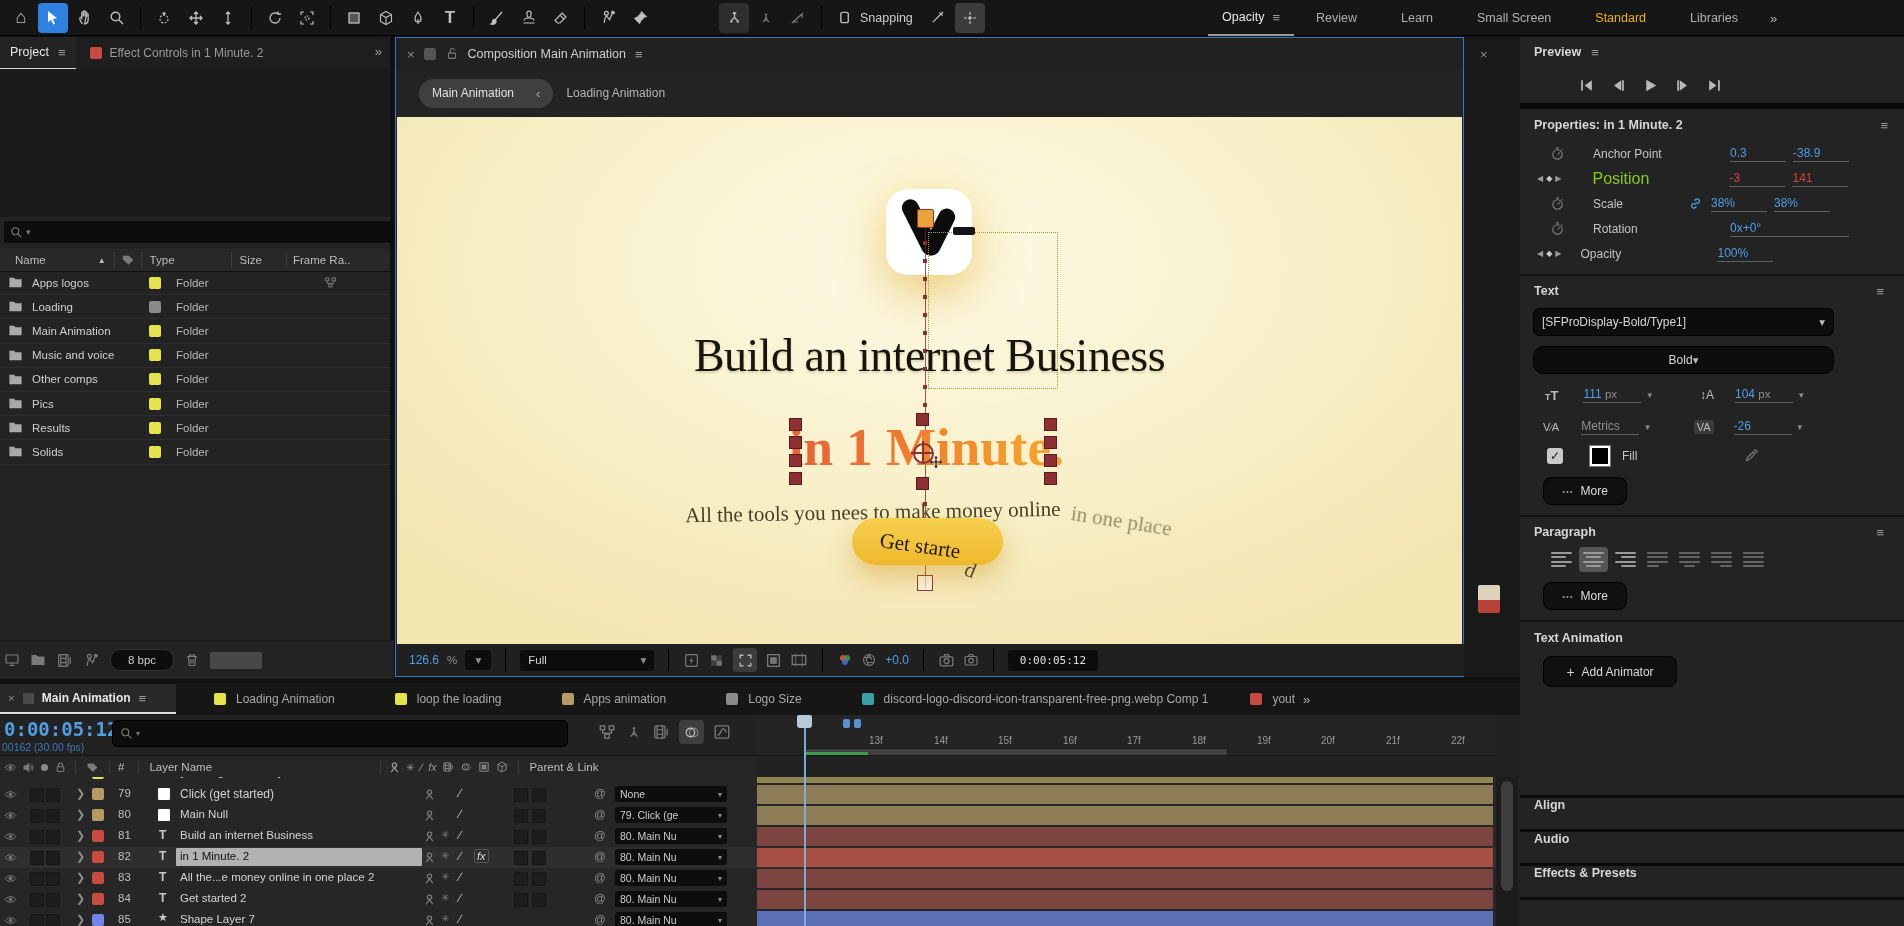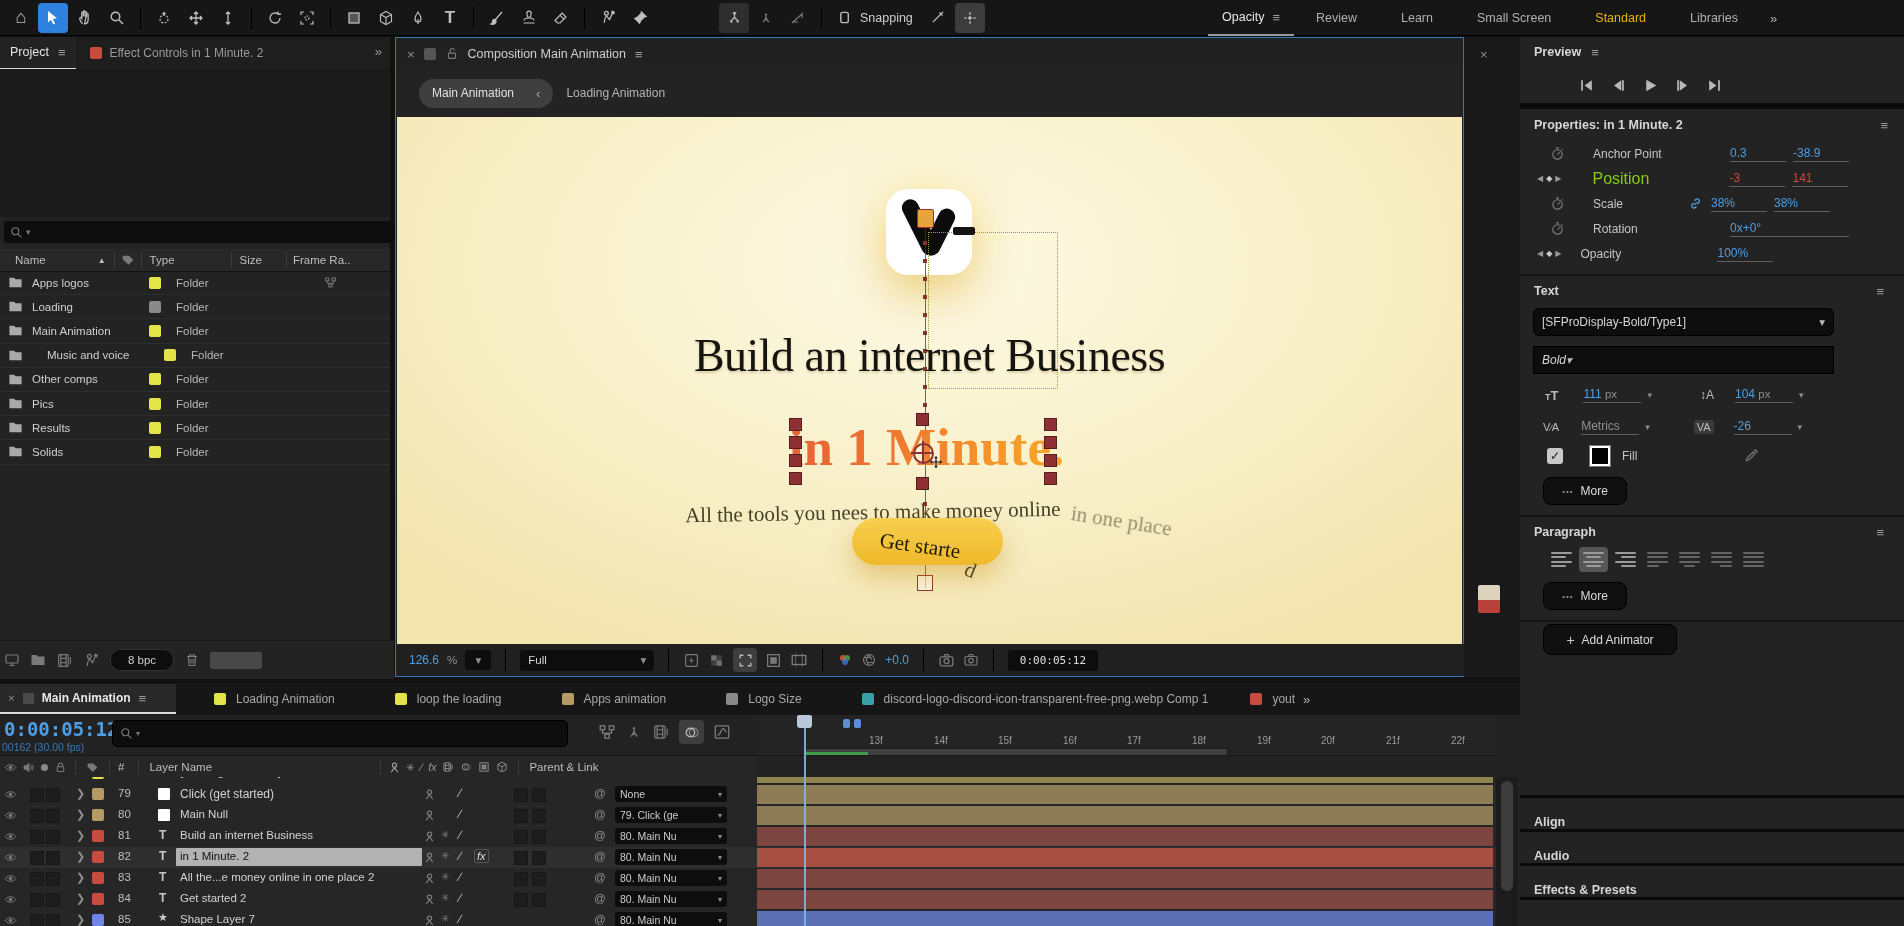--- a/index.html
+++ b/index.html
@@ -35,21 +35,21 @@
   .bar{position:absolute;left:757px;width:736px;top:1px;height:19px;}
   .bar-tan{background:#8d7c55;} .bar-red{background:#7c4540;} .bar-redsel{background:#a84f44;}
   .bar-blue{background:#5b6fb5;} .bar-olive{background:#8d8450;}
   .grid{position:absolute;top:101px;bottom:0;width:1px;background:rgba(255,255,255,.05);}
   .pdd{position:absolute;left:615px;top:2px;width:112px;height:16px;background:#0d0d0d;border-radius:3px;
        display:flex;align-items:center;padding:0 5px;box-sizing:border-box;font-size:10.5px;color:#ccc;}
   .serif{font-family:"Liberation Serif","DejaVu Serif",serif;}
   .handle{position:absolute;width:11px;height:11px;background:#8e2f33;border:1px solid #591d20;}
   .kfdot{position:absolute;width:4px;height:4px;background:#8e2f2b;left:922.5px;}
   .secsep{position:absolute;left:1520px;width:384px;height:3px;background:#0a0a0a;}
-  .collapsed{position:absolute;left:1520px;width:384px;height:31px;background:#232323;display:flex;align-items:flex-end;padding-left:14px;box-sizing:border-box;}
+  .collapsed{position:absolute;left:1520px;width:384px;height:31px;background:#232323;display:flex;align-items:flex-start;padding-left:14px;box-sizing:border-box;}
 </style>
 </head>
 <body>
 
 <svg width="0" height="0" style="position:absolute">
 <defs>
 <symbol id="i-cursor" viewBox="0 0 16 16">
         <path d="M3 1l9 7.2-4.2.7 2.3 4.5-1.9 1-2.2-4.6L3 12.6z" fill="currentColor"></path>
       </symbol>
 <symbol id="i-hand" viewBox="0 0 16 16" fill="none" stroke="currentColor" stroke-width="1.2">
@@ -449,21 +449,21 @@
             <use href="#i-folder"></use>
           </svg>
         <span style="margin-left:9px;width:100px;color:#cfcfcf">Main Animation</span>
         <span class="labsq lab-y" style="margin-left:17px"></span>
         <span style="margin-left:15px;color:#b8b8b8">Folder</span>
       </div>
       <div class="prow">
         <svg width="15" height="15" style="margin-left:8px;color:#aaa">
             <use href="#i-folder"></use>
           </svg>
-        <span style="margin-left:24px;width:100px;color:#cfcfcf">Music and voice</span>
+        <span style="margin-left:9px;width:100px;color:#cfcfcf">Music and voice</span>
         <span class="labsq lab-y" style="margin-left:17px"></span>
         <span style="margin-left:15px;color:#b8b8b8">Folder</span>
       </div>
       <div class="prow">
         <svg width="15" height="15" style="margin-left:8px;color:#aaa">
             <use href="#i-folder"></use>
           </svg>
         <span style="margin-left:9px;width:100px;color:#cfcfcf">Other comps</span>
         <span class="labsq lab-y" style="margin-left:17px"></span>
         <span style="margin-left:15px;color:#b8b8b8">Folder</span>
@@ -724,21 +724,21 @@
     <div style="height:2px;background:#141414;margin-top:8px"></div>
 
     <div class="r" style="height:30px;justify-content:space-between;padding:0 20px 0 14px;">
       <span class="hdr">Text</span>
       <span class="menu">≡</span>
     </div>
     <div class="r well" style="margin:2px 0 0 13px;width:283px;height:26px;padding:0 8px;justify-content:space-between;border:1px solid #000;border-radius:6px;">
       <span style="color:#d6d6d6;font-size:12px">[SFProDisplay-Bold/Type1]</span>
       <span style="color:#bbb">▾</span>
     </div>
-    <div class="r well" style="margin:10px 0 0 13px;width:283px;height:26px;padding:0 8px;justify-content:flex-start;border:1px solid #000;border-radius:0;font-style:italic;">
+    <div class="r well" style="margin:10px 0 0 13px;width:283px;height:26px;padding:0 8px;justify-content:center;border:1px solid #000;border-radius:10px;">
       <span style="color:#d6d6d6;font-size:12px">Bold</span>
       <span style="color:#bbb">▾</span>
     </div>
     <div class="r" style="height:34px;margin-top:4px">
       <span style="margin-left:25px;color:#bdbdbd;font-size:13px;font-weight:bold"><span style="font-size:9px">T</span>T</span>
       <span class="uval" style="margin-left:25px;width:58px"><span class="blue" style="font-size:12px">111</span> <span class="dim">px</span></span>
       <span class="dim" style="margin-left:6px;font-size:9px">▾</span>
       <span style="margin-left:48px;color:#bdbdbd;font-size:12px">↕A</span>
       <span class="uval" style="margin-left:21px;width:58px"><span class="blue" style="font-size:12px">104</span> <span class="dim">px</span></span>
       <span class="dim" style="margin-left:6px;font-size:9px">▾</span>
@@ -814,20 +814,23 @@
           <div style="width:100%"></div>
         </div>
     </div>
     <div class="morebtn" style="margin:10px 0 0 23px;width:82px;height:26px;">
       <span class="dim" style="font-size:8px;letter-spacing:1px">•••</span>
         <span>More</span>
     </div>
 
     <div style="height:2px;background:#141414;margin-top:10px"></div>
 
+    <div class="r" style="height:32px;padding-left:14px;">
+      <span class="hdr">Text Animation</span>
+    </div>
     <div class="morebtn" style="margin:2px 0 0 23px;width:132px;height:29px;">
       <span style="color:#cfcfcf;font-size:14px">+</span>
         <span>Add Animator</span>
     </div>
   </div>
 
   <div class="secsep" style="top:795px"></div>
   <div class="collapsed" style="top:798px">
       <span class="hdr">Align</span>
     </div>

